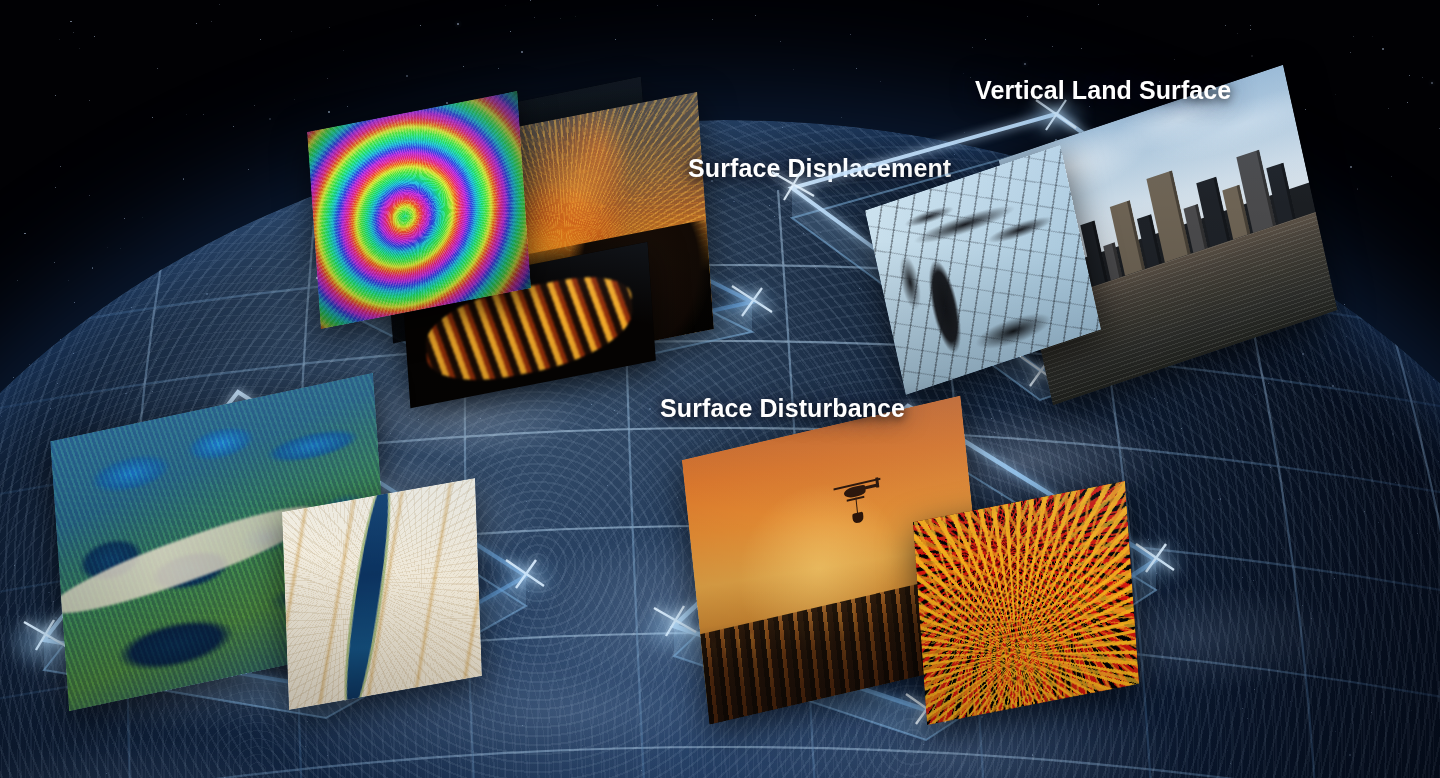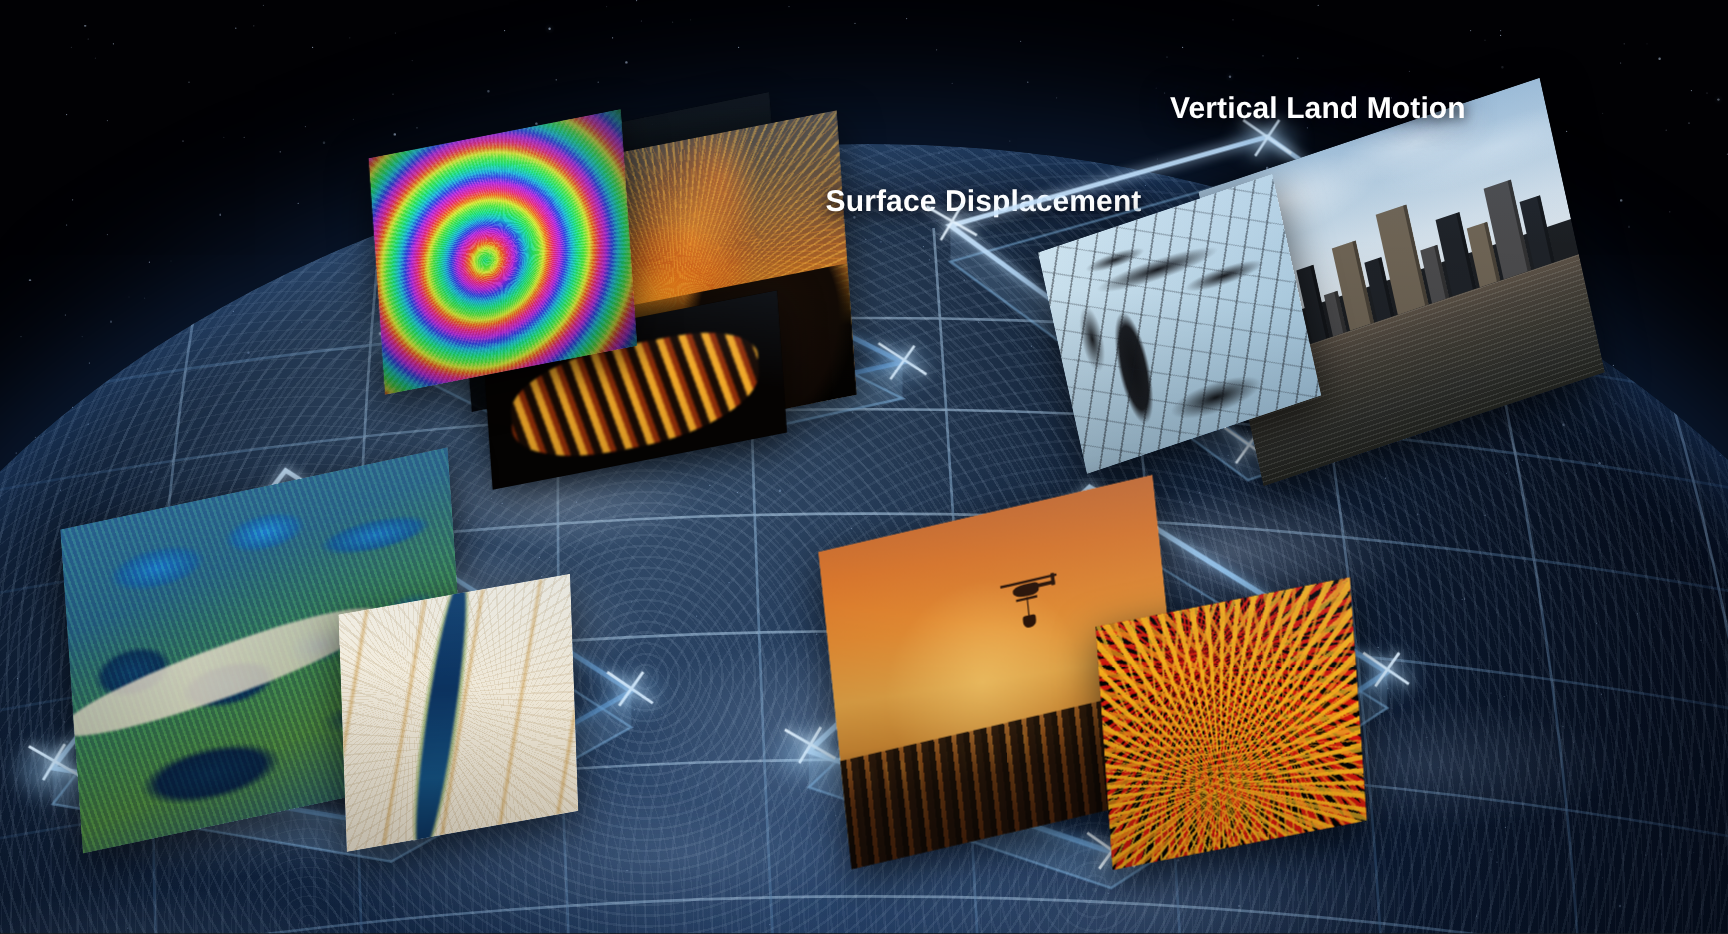--- a/index.html
+++ b/index.html
@@ -957,21 +957,21 @@
       <div class="veil"></div>
     </div>
 
     <div class="panel" style="left:110px;top:76px;width:206px;height:188px;transform:rotate(-18.5deg) skewX(-6deg);">
       <div class="px tex-sarmap"></div>
       <div class="tex-sarmap-water"></div>
       <div class="tex-sarmap-veins"></div>
       <div class="veil"></div>
     </div>
 
-    <div class="label" style="left:205px;top:-24px;">Vertical Land Motion</div>
+    <div class="label" style="left:205px;top:-24px;">Vertical Land Surface</div>
   </div>
 
   <div class="card" style="left:26px;top:400px;width:520px;height:350px;">
 
     <div class="tray" style="left:0;top:0;width:520px;height:350px;">
       <svg width="520" height="350" viewBox="0 0 520 350">
         <defs>
           <linearGradient id="trayG3" x1="0" y1="0" x2="1" y2="1">
             <stop offset="0%" stop-color="#e6f4ff" stop-opacity=".95"></stop>
             <stop offset="55%" stop-color="#93c8f6" stop-opacity=".78"></stop>
@@ -1051,15 +1051,16 @@
     </div>
 
     <div class="panel" style="left:262px;top:82px;width:216px;height:202px;transform:rotate(-11deg) skewX(-7deg);">
       <div class="px tex-burn"></div>
       <div class="tex-burn-c"></div>
       <div class="tex-burn-a"></div>
       <div class="tex-burn-b"></div>
       <div class="veil"></div>
     </div>
 
+    <div class="label" style="left:4px;top:-26px;">Surface Disturbance</div>
   </div>
 
 </div>
 
 </body></html>

